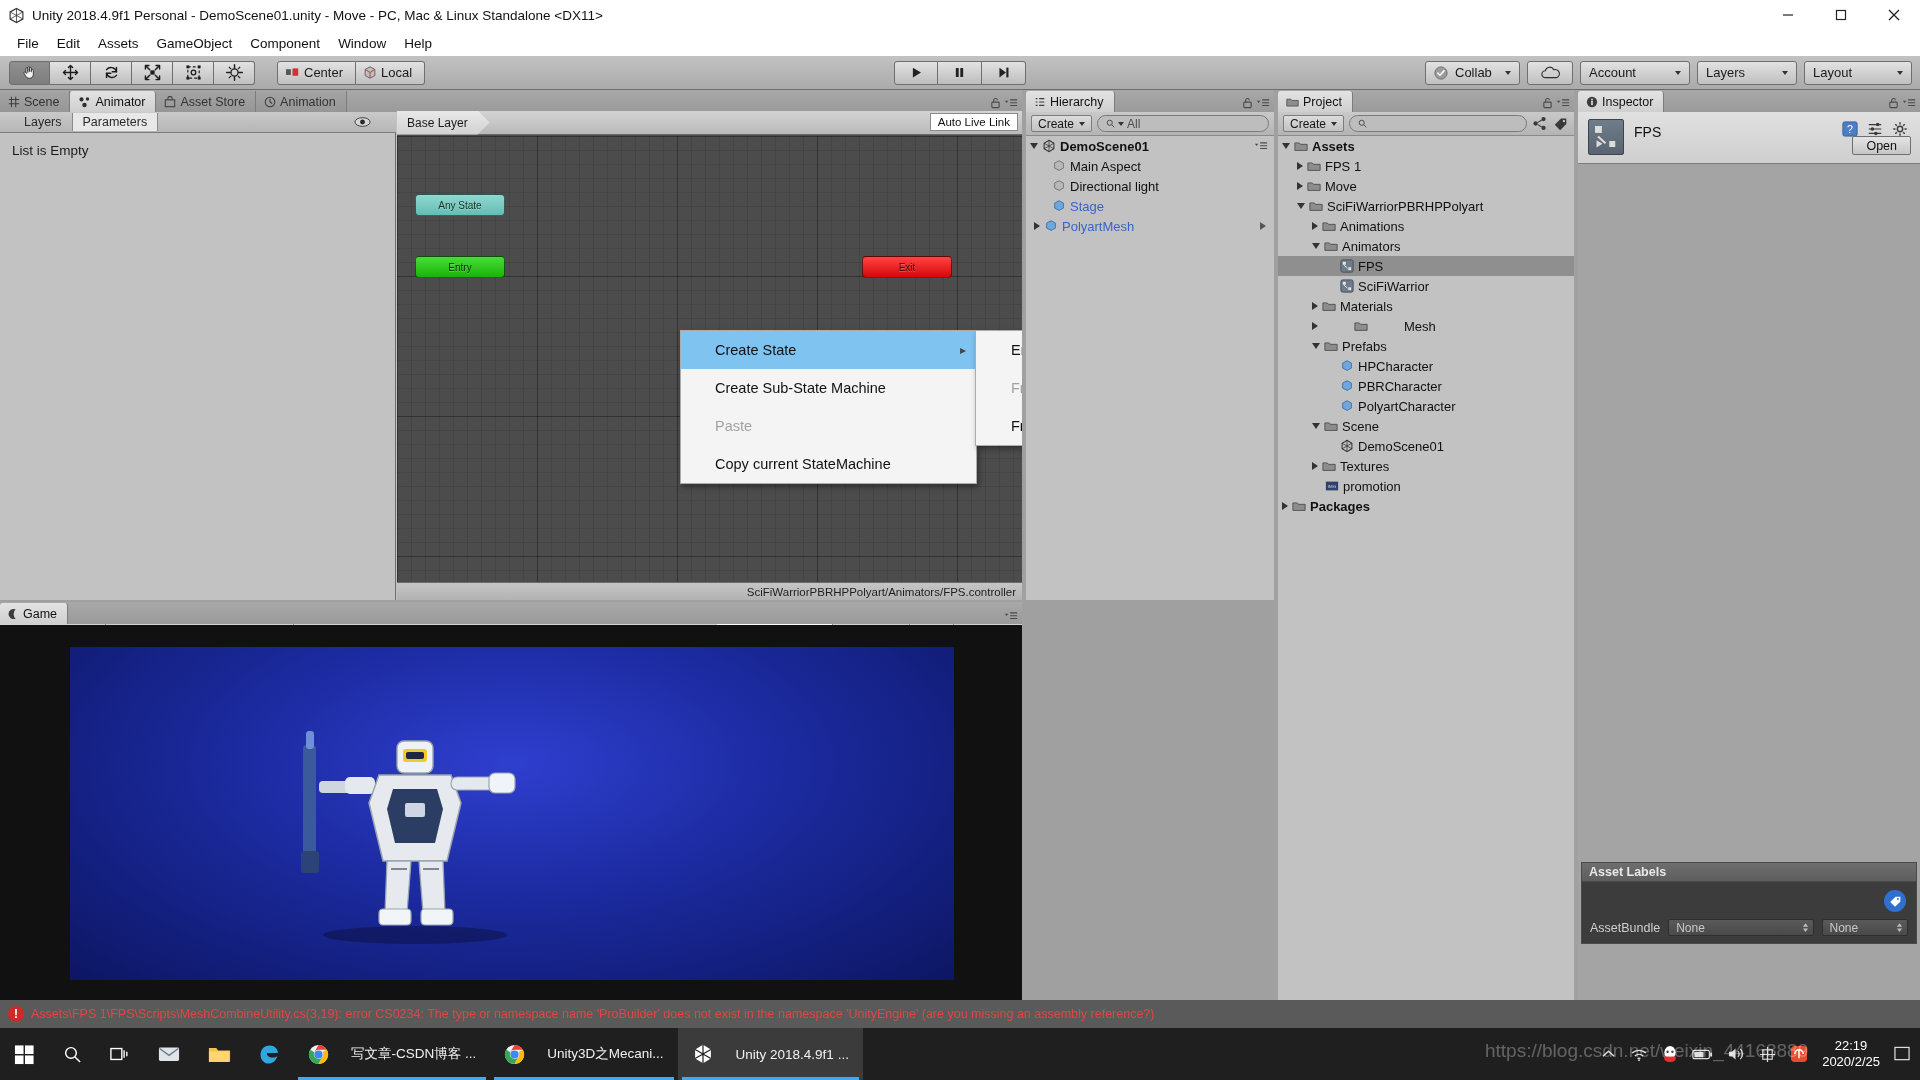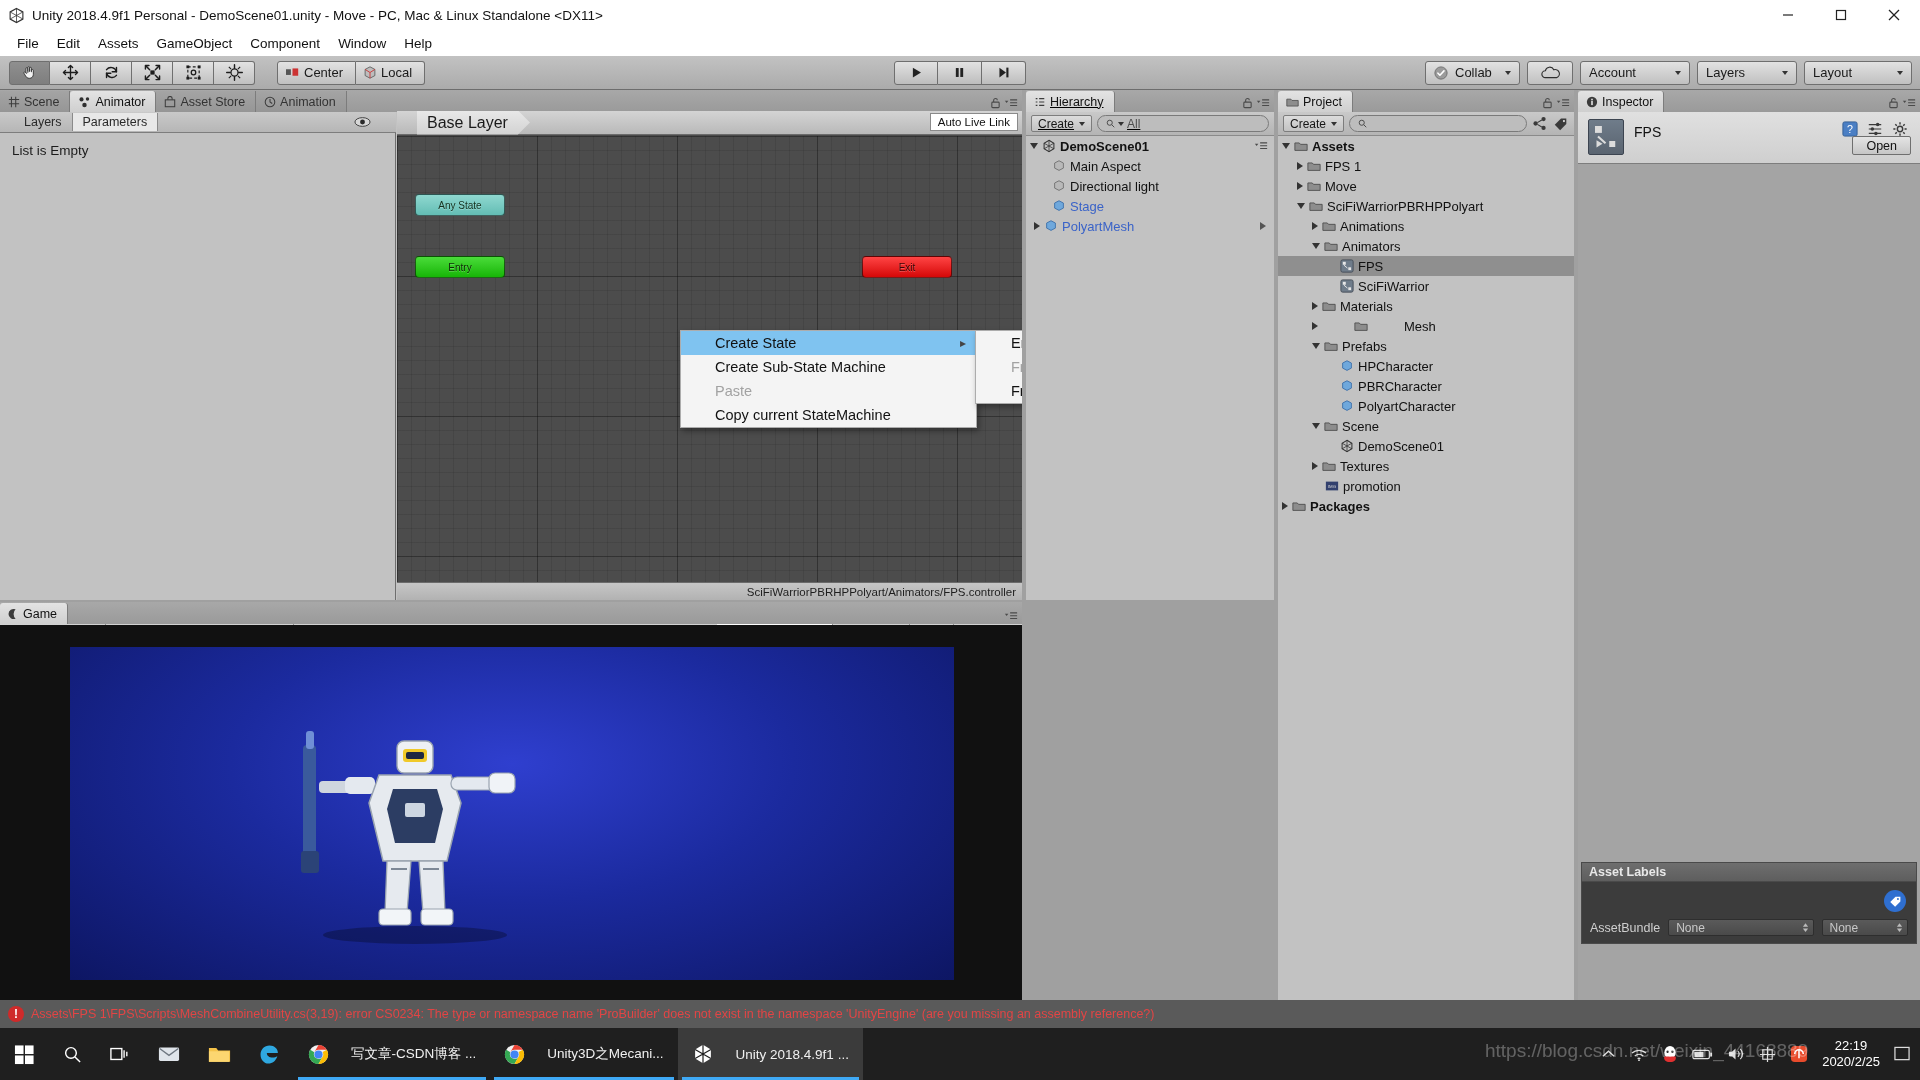--- a/index.html
+++ b/index.html
@@ -102,51 +102,51 @@
     border:1px solid #7a7a7a; display:flex; align-items:center;
     padding:0 8px; font-size:12px; color:#4d4d4d; gap:3px;
   }
   .empty-msg{ font-size:13.5px; color:#1c1c1c; padding:10px 12px; }
   .param-pane{ position:absolute; left:0; top:43px; width:396px; bottom:0; background:#c2c2c2;
     border-right:1px solid #6e6e6e; }
 
   .graph-pane{ position:absolute; left:397px; top:21px; right:0; bottom:0; background:#4b4b4b; }
   .graph-top{ height:24px; background:linear-gradient(#d4d4d4,#b9b9b9);
     display:flex; align-items:center; position:relative; border-bottom:1px solid #6b6b6b;}
-  .baselayer{ font-size:16px; color:#1a1a1a; padding:0 22px 0 10px; height:24px;
+  .baselayer{ font-size:12px; color:#1a1a1a; padding:0 22px 0 10px; height:24px;
     display:flex; align-items:center;
     background:linear-gradient(#e8e8e8,#d2d2d2);
-    clip-path: polygon(0 0, calc(100% - 12px) 0, 100% 50%, calc(100% - 12px) 100%, 0 100%); margin-left: 20px; }
+    clip-path: polygon(0 0, calc(100% - 12px) 0, 100% 50%, calc(100% - 12px) 100%, 0 100%); }
   .autolive{ position:absolute; right:4px; top:2px; background:#fff; border:1px solid #8a8a8a;
     font-size:11.5px; color:#111; padding:2px 7px;margin-left:24px; }
   .graph-canvas{ position:absolute; left:0; top:25px; right:0; bottom:18px;
     background:#4c4c4c; overflow:hidden; }
   .grid-minor, .grid-major{ position:absolute; inset:0; }
   .node{ position:absolute; height:22px; border-radius:4px; border:1px solid rgba(0,0,0,.55);
     display:flex; align-items:center; justify-content:center;
     font-size:10px; color:#14321f; text-shadow:0 1px 0 rgba(255,255,255,.25); }
   .node.any{ background:linear-gradient(#8fd8d0,#63bdb4); width:90px; }
   .node.entry{ background:linear-gradient(#4adc3a,#17b507); width:90px; color:#0d2c06;}
   .node.exit{ background:linear-gradient(#ff4444,#d50808); width:90px; color:#3a0505;}
   .graph-footer{ position:absolute; left:0; right:0; bottom:0; height:18px;
     background:linear-gradient(#c6c6c6,#b2b2b2); border-top:1px solid #6b6b6b;
     display:flex; align-items:center; justify-content:flex-end; padding-right:6px;
     font-size:11.5px; color:#1e1e1e; }
 
   
   .ctxmenu{ position:absolute; background:#f4f4f4; border:1px solid #acacac;
     box-shadow:2px 3px 6px rgba(0,0,0,.35); z-index:50; font-size:14.5px; color:#111; }
-  .ctxitem{ height:24px; display:flex; align-items:center; padding:0 12px 0 34px;
+  .ctxitem{ height:38px; display:flex; align-items:center; padding:0 12px 0 34px;
     position:relative; white-space:nowrap; }
   .ctxitem.sel{ background:#7fc3f0; }
   .ctxitem.dis{ color:#a2a2a2; }
   .ctxitem .arrow{ position:absolute; right:10px; font-size:12px; color:#444; }
 
   
-  #hierarchy{ left:1026px; top:90px; width:248px; height:510px; background:#fca5a5;text-decoration:underline; }
+  #hierarchy{ left:1026px; top:90px; width:248px; height:510px; background:#fca5a5; }
   .h-toolbar{ height:24px; background:linear-gradient(#c9c9c9,#b4b4b4);
     display:flex; align-items:center; gap:5px; padding:0 5px; border-bottom:1px solid #8a8a8a; }
   .createbtn{ height:17px; background:linear-gradient(#dcdcdc,#c2c2c2);
     border:1px solid #7d7d7d; border-radius:2px; font-size:12px; color:#161616;
     display:flex; align-items:center; gap:5px; padding:0 6px; }
   .tree{ position:absolute; left:0; right:0; top:46px; bottom:0; background:#c2c2c2;
     font-size:13px; color:#111; overflow:hidden; }
   .trow{ height:20px; display:flex; align-items:center; gap:4px; padding-left:4px; position:relative;}
   .trow.sel{ background:#8f8f8f; }
   .tri{ width:0;height:0;border-top:4px solid transparent;border-bottom:4px solid transparent;

